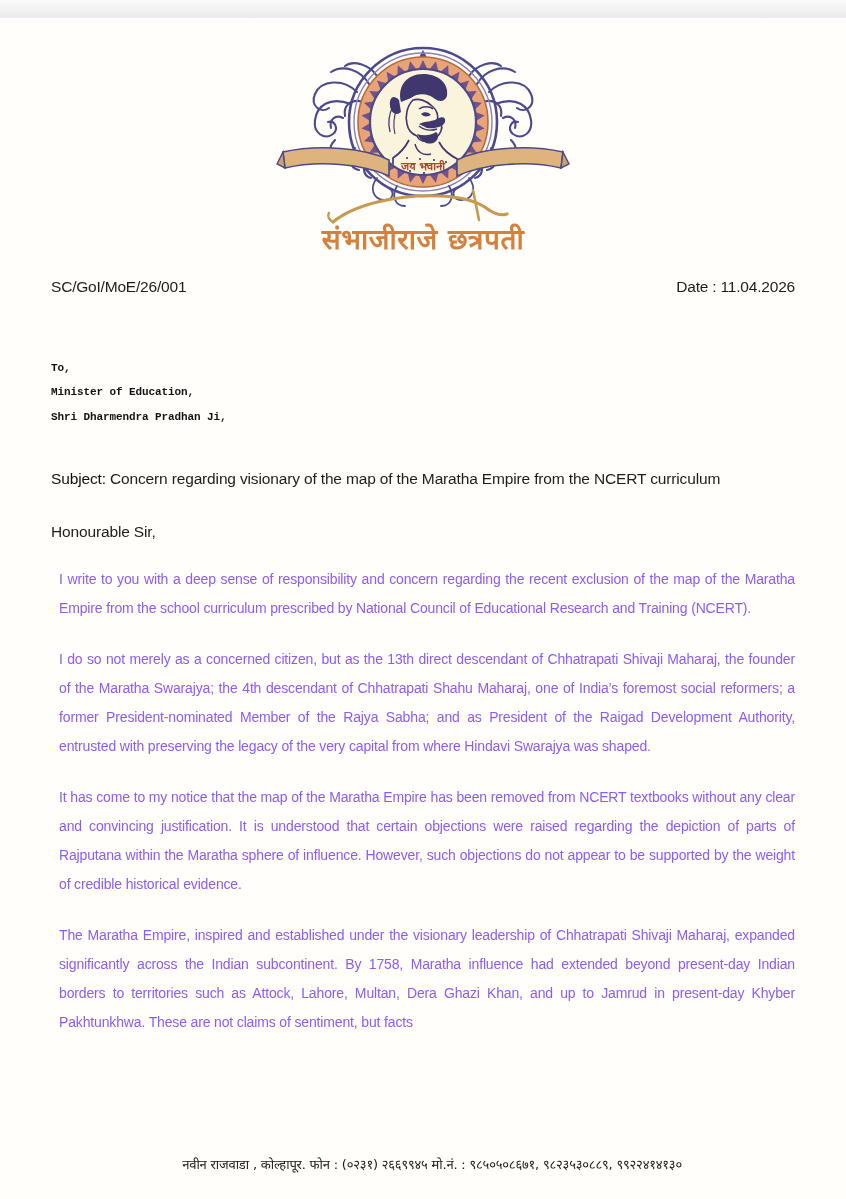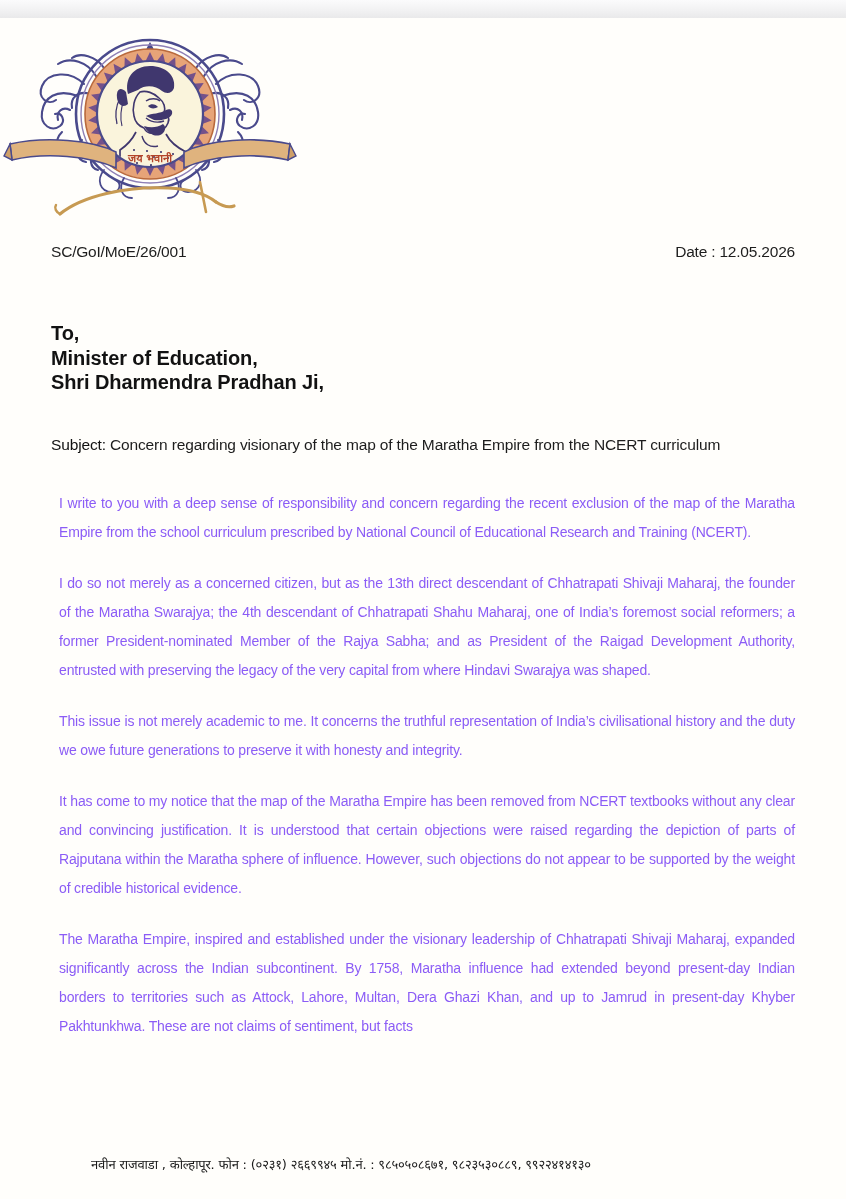--- a/index.html
+++ b/index.html
@@ -23,24 +23,24 @@
   .page {
     position: relative;
     width: 846px;
     height: 1181px;
     background: #fffefb;
     box-sizing: border-box;
   }
 
   
   .letterhead {
-    padding-top: 18px;
+    padding-top: 26px;
     display: flex;
     flex-direction: column;
-    align-items: flex-start;
+    align-items: center;
   }
   .emblem {
     width: 300px;
     height: 185px;
     display: block;
   }
   .org-name {
     margin-top: -4px;
     font-family: "DejaVu Sans", sans-serif;
     font-size: 28px;
@@ -57,25 +57,26 @@
     justify-content: space-between;
     align-items: flex-end;
     font-size: 15.5px;
     color: #1d1d1d;
     letter-spacing: -0.2px;
   }
 
   
   .address-block {
     margin: 60px 51px 0 51px;
-    font-size: 20px;
+    font-size: 11px;
     font-weight: 700;
     color: #121212;
     line-height: 24.5px;
     letter-spacing: -0.1px;
+    font-family: Liberation Mono, monospace;
   }
   .address-block div { white-space: pre; }
 
   
   .subject-line {
     margin: 41px 51px 0 51px;
     font-size: 15.5px;
     color: #1d1d1d;
     letter-spacing: -0.15px;
   }
@@ -104,21 +105,21 @@
     margin: 0 0 22px 8px;
     letter-spacing: -0.15px;
   }
 
   
   .footer {
     position: absolute;
     left: 0;
     bottom: 26px;
     width: 682px;
-    text-align: center;
+    text-align: right;
     font-family: "DejaVu Sans", sans-serif;
     font-size: 13px;
     color: #1a1a1a;
     letter-spacing: -0.2px;
   }
 </style>
 </head>
 <body>
 
 <div class="top-strip"></div>
@@ -265,41 +266,42 @@
       </g>
 
       <g stroke="#c79a52" fill="none" stroke-linecap="round">
         <path d="M60 178 C82 160, 126 150, 168 152 C190 153, 206 158, 216 166" stroke-width="3.2"></path>
         <path d="M216 166 C222 170, 228 172, 234 170" stroke-width="3.2"></path>
         <path d="M200 146 L206 176" stroke-width="2.6"></path>
         <path d="M60 178 C56 176, 54 172, 56 169" stroke-width="2.4"></path>
       </g>
     </svg>
 
+    <div class="org-name">संभाजीराजे छत्रपती</div>
   </div>
 
   <div class="ref-row">
     <span>SC/GoI/MoE/26/001</span>
-    <span>Date : 12.05.2026</span>
+    <span>Date : 11.04.2026</span>
   </div>
 
   <div class="address-block">
     <div>To,</div>
     <div>Minister of Education,</div>
     <div>Shri Dharmendra Pradhan Ji,</div>
   </div>
 
   <div class="subject-line">
     <span class="subject-label">Subject:</span>
     <span>Concern regarding visionary of the map of the Maratha Empire from the NCERT curriculum</span>
   </div>
 
   <div class="body-copy">
+    <div class="salutation">Honourable Sir,</div>
     <p class="para">I write to you with a deep sense of responsibility and concern regarding the recent exclusion of the map of the Maratha Empire from the school curriculum prescribed by National Council of Educational Research and Training (NCERT).</p>
     <p class="para">I do so not merely as a concerned citizen, but as the 13th direct descendant of Chhatrapati Shivaji Maharaj, the founder of the Maratha Swarajya; the 4th descendant of Chhatrapati Shahu Maharaj, one of India’s foremost social reformers; a former President-nominated Member of the Rajya Sabha; and as President of the Raigad Development Authority, entrusted with preserving the legacy of the very capital from where Hindavi Swarajya was shaped.</p>
-    <p class="para">This issue is not merely academic to me. It concerns the truthful representation of India’s civilisational history and the duty we owe future generations to preserve it with honesty and integrity.</p>
     <p class="para">It has come to my notice that the map of the Maratha Empire has been removed from NCERT textbooks without any clear and convincing justification. It is understood that certain objections were raised regarding the depiction of parts of Rajputana within the Maratha sphere of influence. However, such objections do not appear to be supported by the weight of credible historical evidence.</p>
     <p class="para">The Maratha Empire, inspired and established under the visionary leadership of Chhatrapati Shivaji Maharaj, expanded significantly across the Indian subcontinent. By 1758, Maratha influence had extended beyond present-day Indian borders to territories such as Attock, Lahore, Multan, Dera Ghazi Khan, and up to Jamrud in present-day Khyber Pakhtunkhwa. These are not claims of sentiment, but facts</p>
   </div>
 
   <div class="footer">नवीन राजवाडा , कोल्हापूर. फोन : (०२३१) २६६९९४५  मो.नं. : ९८५०५०८६७१, ९८२३५३०८८९, ९९२२४१४१३०</div>
 
 </div>
 
 </body></html>

